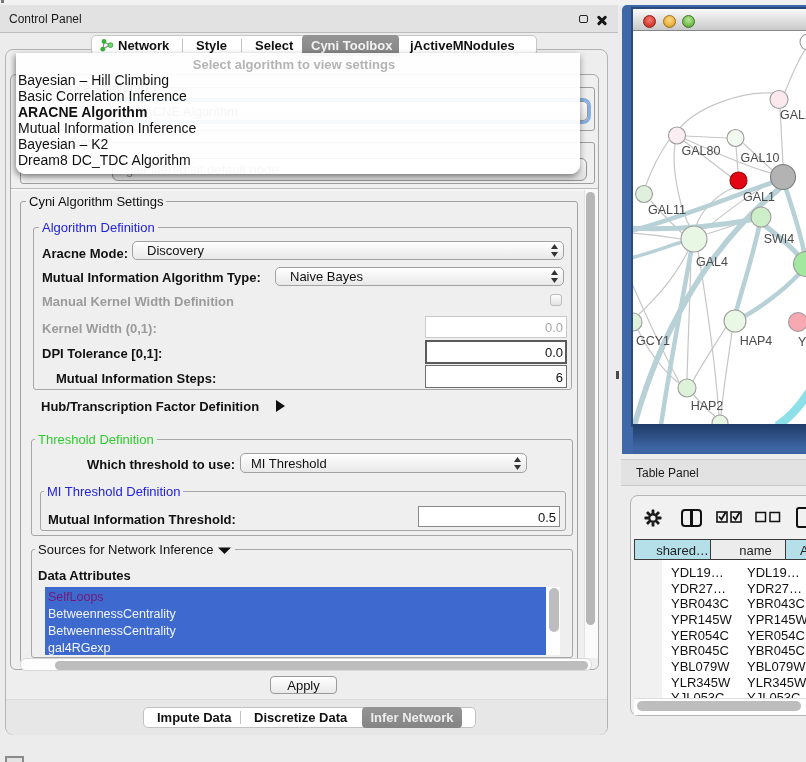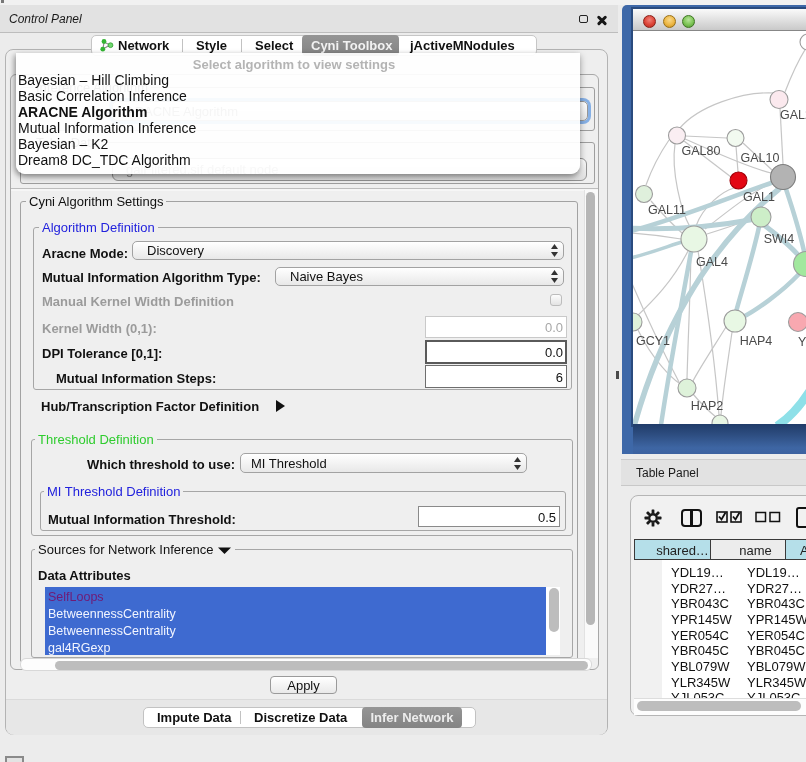--- a/index.html
+++ b/index.html
@@ -10,21 +10,21 @@
   .n13{font-size:13px;color:#111;}
   .combo{background:linear-gradient(#ffffff,#e8e8e8);border:1px solid #a2a2a2;border-radius:5px;box-sizing:border-box;}
 </style>
 </head>
 <body>
 
 <div class="abs" style="left:0;top:0;width:806px;height:5px;background:#f1f1f1;"></div>
 <div class="abs" style="left:1px;top:0;width:3px;height:3px;background:#777;"></div>
 
 <div class="abs" style="left:0;top:5px;width:618px;height:27px;background:#e2e2e2;border-bottom:1px solid #bdbdbd;"></div>
-<div class="abs" style="left:9px;top:12px;color:#1a1a1a;font-size:12px;font-style:italic;">Control Panel</div>
+<div class="abs" style="left:9px;top:12px;color:#1a1a1a;font-size:12px;">Control Panel</div>
 
 <div class="abs" style="left:579px;top:15px;width:7px;height:6px;border:1.6px solid #222;border-radius:2px;"></div>
 
 <div class="abs" style="left:596px;top:14px;width:12px;height:12px;">
   <div class="abs" style="left:0px;top:4.7px;width:12px;height:2.8px;background:#161616;border-radius:1.5px;transform:rotate(45deg);"></div>
   <div class="abs" style="left:0px;top:4.7px;width:12px;height:2.8px;background:#161616;border-radius:1.5px;transform:rotate(-45deg);"></div>
 </div>
 
 <div class="abs" style="left:5px;top:49px;width:603px;height:686px;background:#eeeeee;border:1px solid #b3b3b3;border-radius:8px;box-sizing:border-box;"></div>
 

